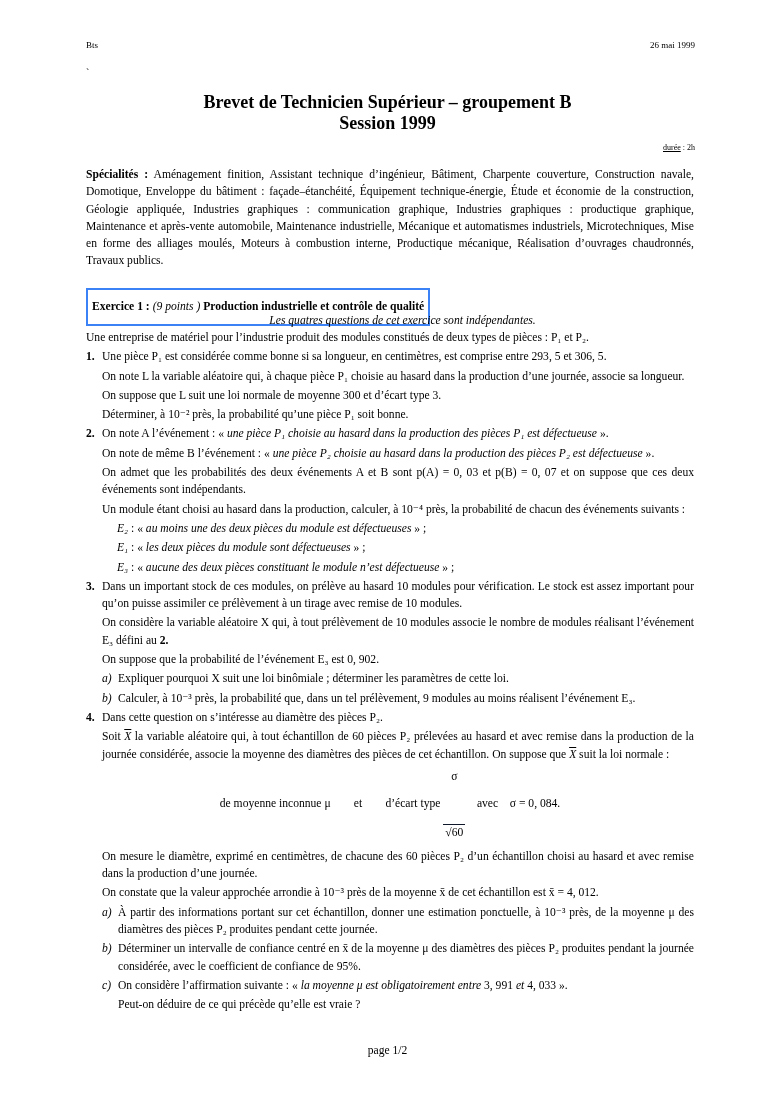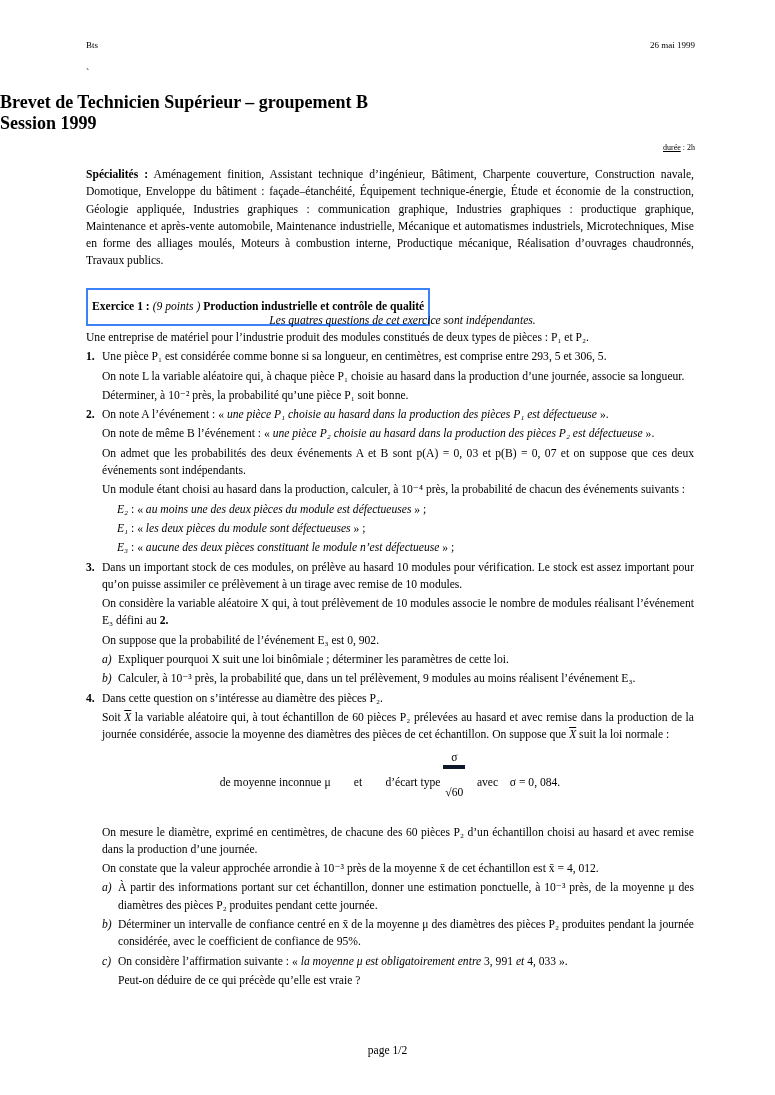--- a/index.html
+++ b/index.html
@@ -3,41 +3,41 @@
 <meta charset="utf-8">
 <style>
   html, body { margin: 0; padding: 0; background: #ffffff; }
   body { width: 775px; height: 1095px; position: relative; overflow: hidden;
          font-family: "Liberation Serif", "DejaVu Serif", serif; color: #000; font-size: 11.6px; line-height: 17.3px; }
   .abs { position: absolute; }
   .hdr { font-size: 9px; }
   #hdr-left { left: 86px; top: 37px; }
   #hdr-right { right: 80px; top: 37px; }
   #mark { left: 86px; top: 64px; font-size: 10px; }
-  #title { left: 0; width: 775px; top: 92px; font-weight: bold; font-size: 18px; line-height: 21px; }
+  #title { left: 0; width: 775px; top: 92px; text-align: center; font-weight: bold; font-size: 18px; line-height: 21px; }
   #duree { right: 80px; top: 139px; font-size: 8px; }
   #duree u { text-decoration: underline; }
   #specs { left: 86px; width: 608px; top: 166px; text-align: justify; }
   #exo-box { left: 86px; top: 288px; border: 2px solid #3b82f6; padding: 8px 4px; line-height: 18px; white-space: nowrap; }
   #exo-intro { left: 15px; width: 775px; top: 312px; text-align: center; font-style: italic; }
   #main { left: 86px; width: 608px; top: 329px; }
   p { margin: 0; }
   .q { position: relative; padding-left: 16px; }
   .qn { position: absolute; left: 0; font-weight: bold; }
   .ind { padding-left: 16px; }
   .ind2 { padding-left: 31px; }
   .sub { position: relative; padding-left: 32px; }
   .subl { position: absolute; left: 16px; font-style: italic; }
   .gap { margin-top: 2px; }
   .just { text-align: justify; }
   i { font-style: italic; }
   .formula { text-align: center; margin: 6px 0 8px 0; line-height: 20px; }
   .frac { display: inline-block; vertical-align: middle; text-align: center; line-height: 15px; }
   .frac .num { display: block; }
-  .frac .den { display: block; border-top: 4px solid #0f172a; padding: 16px 2px; }
+  .frac .den { display: block; border-top: 1px solid #0f172a; padding: 0 2px; margin-top: 40px; }
   .over { text-decoration: overline; }
   #page-num { left: 0; width: 775px; top: 1042px; text-align: center; }
 </style>
 </head>
 <body>
 
 <div class="abs hdr" id="hdr-left">Bts</div>
 <div class="abs hdr" id="hdr-right">26 mai 1999</div>
 <div class="abs" id="mark">`</div>
 
@@ -59,20 +59,21 @@
 <div class="abs" id="exo-intro">Les quatres questions de cet exercice sont indépendantes.</div>
 
 <div class="abs" id="main">
   <p class="just">Une entreprise de matériel pour l’industrie produit des modules constitués de deux types de pièces : P₁ et P₂.</p>
 
   <div class="q gap">
     <span class="qn">1.</span>
     <p>Une pièce P₁ est considérée comme bonne si sa longueur, en centimètres, est comprise entre 293, 5 et 306, 5.</p>
   </div>
   <p class="ind just gap">On note L la variable aléatoire qui, à chaque pièce P₁ choisie au hasard dans la production d’une journée, associe sa longueur.</p>
+  <p class="ind gap">On suppose que L suit une loi normale de moyenne 300 et d’écart type 3.</p>
   <p class="ind gap">Déterminer, à 10⁻² près, la probabilité qu’une pièce P₁ soit bonne.</p>
 
   <div class="q gap">
     <span class="qn">2.</span>
     <p><span>On note A l’événement : « </span><i>une pièce P₁ choisie au hasard dans la production des pièces P₁ est défectueuse</i><span> ».</span></p>
   </div>
   <p class="ind gap"><span>On note de même B l’événement : « </span><i>une pièce P₂ choisie au hasard dans la production des pièces P₂ est défectueuse</i><span> ».</span></p>
   <p class="ind just gap">On admet que les probabilités des deux événements A et B sont p(A) = 0, 03 et p(B) = 0, 07 et on suppose que ces deux événements sont indépendants.</p>
   <p class="ind just gap">Un module étant choisi au hasard dans la production, calculer, à 10⁻⁴ près, la probabilité de chacun des événements suivants :</p>
   <p class="ind2 gap"><i>E₂</i> : « <i>au moins une des deux pièces du module est défectueuses</i> » ;</p>

